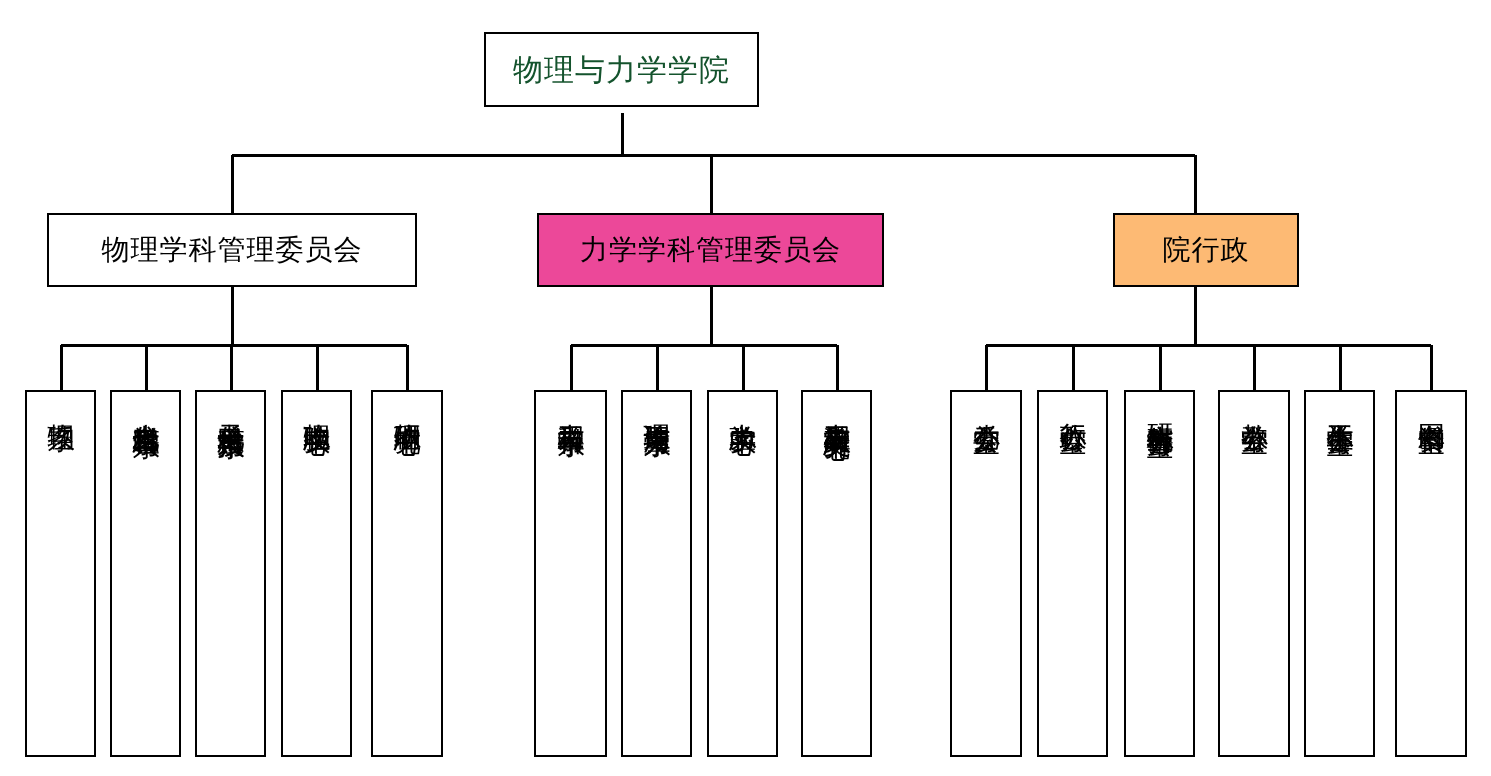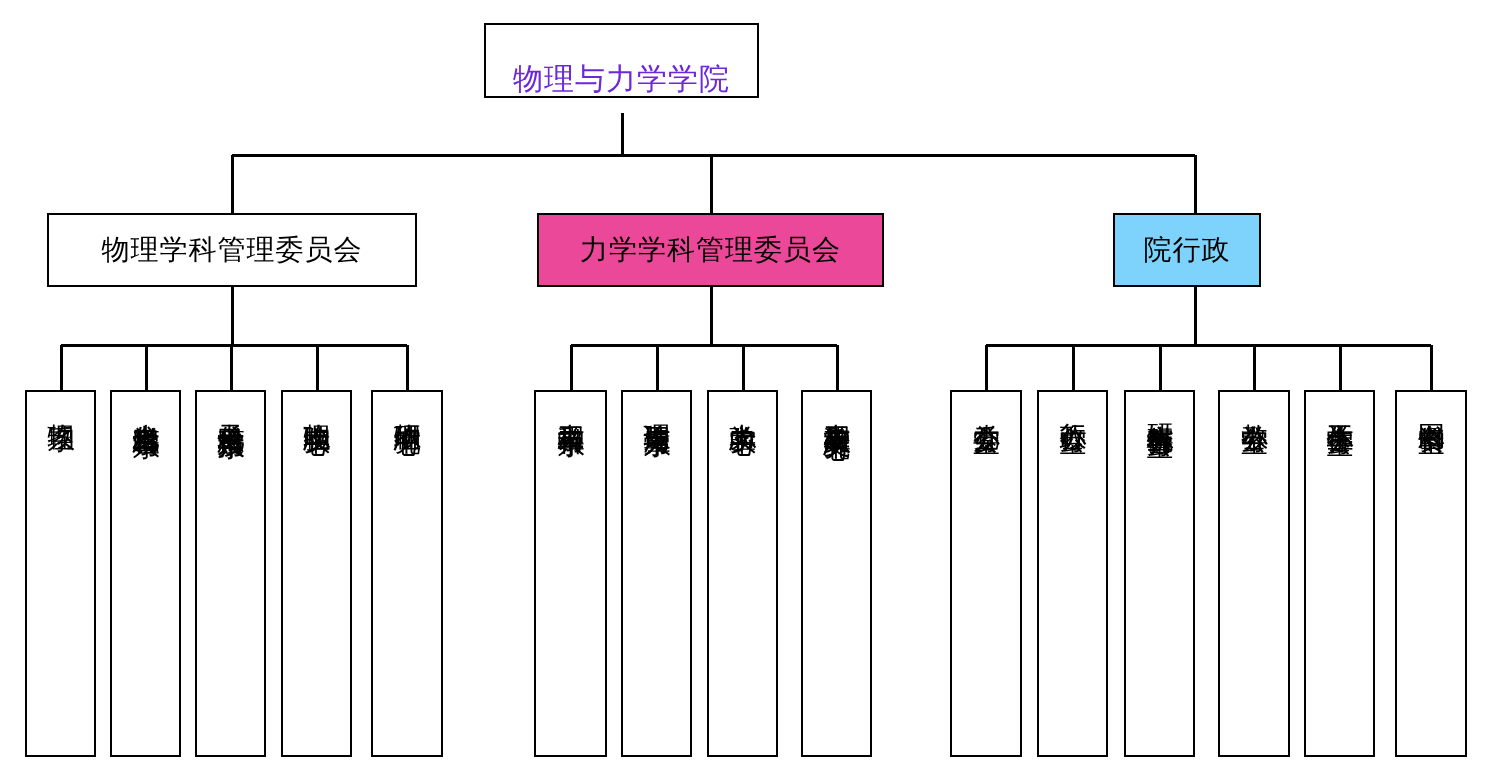--- a/index.html
+++ b/index.html
@@ -87,21 +87,21 @@
       <line x1="1195" y1="287" x2="1195" y2="345" stroke="#000000" stroke-width="3" shape-rendering="crispEdges"></line>
       <line x1="986" y1="345" x2="1431" y2="345" stroke="#000000" stroke-width="3" shape-rendering="crispEdges"></line>
       <line x1="986" y1="345" x2="986" y2="390" stroke="#000000" stroke-width="3" shape-rendering="crispEdges"></line>
       <line x1="1073" y1="345" x2="1073" y2="390" stroke="#000000" stroke-width="3" shape-rendering="crispEdges"></line>
       <line x1="1160" y1="345" x2="1160" y2="390" stroke="#000000" stroke-width="3" shape-rendering="crispEdges"></line>
       <line x1="1254" y1="345" x2="1254" y2="390" stroke="#000000" stroke-width="3" shape-rendering="crispEdges"></line>
       <line x1="1340" y1="345" x2="1340" y2="390" stroke="#000000" stroke-width="3" shape-rendering="crispEdges"></line>
       <line x1="1431" y1="345" x2="1431" y2="390" stroke="#000000" stroke-width="3" shape-rendering="crispEdges"></line>
     </svg>
   <div id="node-layer">
-      <div class="node root" style="left: 484px; top: 23px; width: 275px; height: 75px; border-color: rgb(0, 0, 0); background: rgb(255, 255, 255); color: #6d28d9; align-items: flex-end;">
+      <div class="node root" style="left: 484px; top: 32px; width: 275px; height: 75px; border-color: rgb(0, 0, 0); background: rgb(255, 255, 255); color: #14532d;">
         <span class="hlabel">物理与力学学院</span>
       </div>
       <div class="node level2" style="left: 47px; top: 213px; width: 370px; height: 74px; border-color: rgb(0, 0, 0); background: rgb(255, 255, 255); color: rgb(0, 0, 0);">
         <span class="hlabel">物理学科管理委员会</span>
       </div>
       <div class="node leaf" style="left: 25px; top: 390px; width: 71px; height: 367px; border-color: rgb(0, 0, 0); background: rgb(255, 255, 255); color: rgb(0, 0, 0);">
         <span class="vlabel">物理系</span>
       </div>
       <div class="node leaf" style="left: 110px; top: 390px; width: 71px; height: 367px; border-color: rgb(0, 0, 0); background: rgb(255, 255, 255); color: rgb(0, 0, 0);">
         <span class="vlabel">光电信息科学与工程系</span>
@@ -123,21 +123,21 @@
       </div>
       <div class="node leaf" style="left: 621px; top: 390px; width: 71px; height: 367px; border-color: rgb(0, 0, 0); background: rgb(255, 255, 255); color: rgb(0, 0, 0);">
         <span class="vlabel">理论与应用力学系</span>
       </div>
       <div class="node leaf" style="left: 707px; top: 390px; width: 71px; height: 367px; border-color: rgb(0, 0, 0); background: rgb(255, 255, 255); color: rgb(0, 0, 0);">
         <span class="vlabel">力学实验中心</span>
       </div>
       <div class="node leaf" style="left: 801px; top: 390px; width: 71px; height: 367px; border-color: rgb(0, 0, 0); background: rgb(255, 255, 255); color: rgb(0, 0, 0);">
         <span class="vlabel">力学与工程交叉研究中心</span>
       </div>
-      <div class="node level2" style="left: 1113px; top: 213px; width: 148px; height: 74px; border-color: rgb(0, 0, 0); background: #7dd3fc; color: rgb(0, 0, 0);">
+      <div class="node level2" style="left: 1113px; top: 213px; width: 186px; height: 74px; border-color: rgb(0, 0, 0); background: #fdba74; color: rgb(0, 0, 0);">
         <span class="hlabel">院行政</span>
       </div>
       <div class="node leaf" style="left: 950px; top: 390px; width: 72px; height: 367px; border-color: rgb(0, 0, 0); background: rgb(255, 255, 255); color: rgb(0, 0, 0);">
         <span class="vlabel">党委办公室</span>
       </div>
       <div class="node leaf" style="left: 1037px; top: 390px; width: 71px; height: 367px; border-color: rgb(0, 0, 0); background: rgb(255, 255, 255); color: rgb(0, 0, 0);">
         <span class="vlabel">行政办公室</span>
       </div>
       <div class="node leaf" style="left: 1124px; top: 390px; width: 71px; height: 367px; border-color: rgb(0, 0, 0); background: rgb(255, 255, 255); color: rgb(0, 0, 0);">
         <span class="vlabel">研究生与科研办公室</span>

